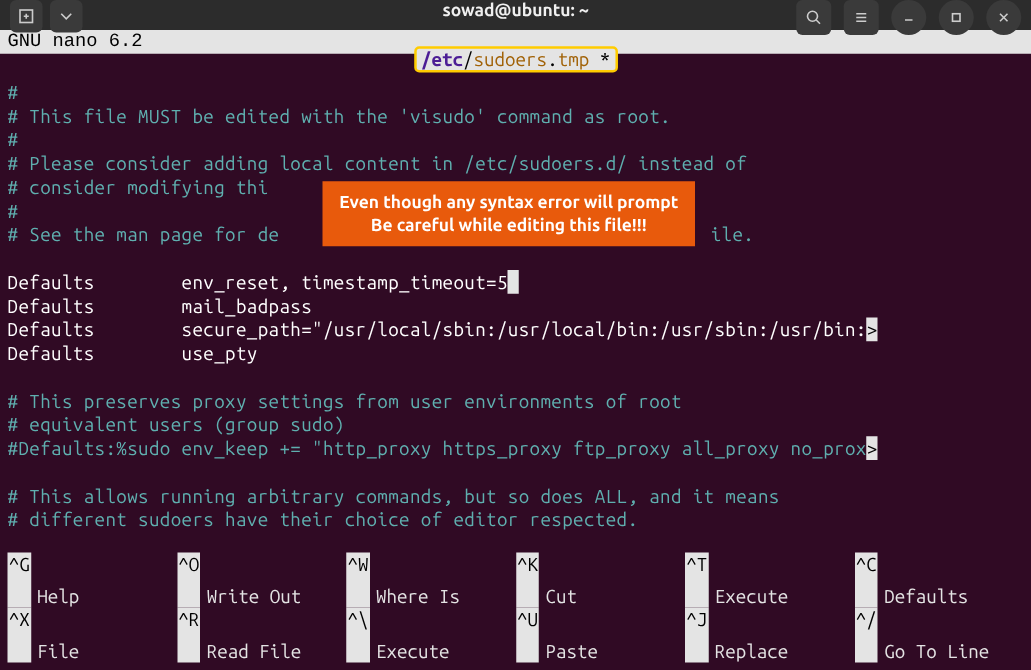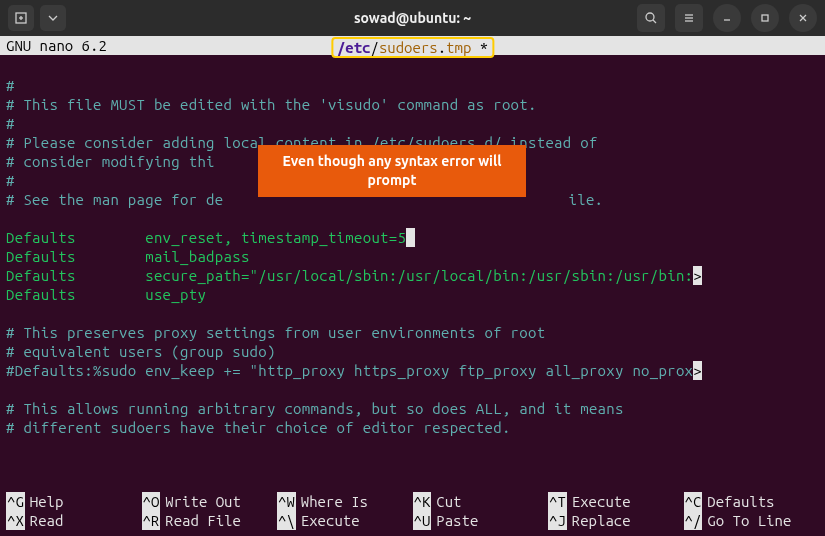--- a/index.html
+++ b/index.html
@@ -6,24 +6,23 @@
     body {
       width: 825px;
       height: 536px;
       background: #300a24;
       font-family: 'Ubuntu Mono', 'DejaVu Sans Mono', monospace;
       font-size: 15px;
       overflow: hidden;
       position: relative;
     }
     .titlebar {
-      height: 36px;
+      height: 24px;
       background: #2c2c2c;
       display: flex;
-      align-items: center;
       padding: 0 8px;
       position: relative;
     }
     .tb-left { display: flex; gap: 6px; }
     .tb-btn {
       width: 26px; height: 26px;
       background: #3a3a3a;
       border-radius: 5px;
       display: flex; align-items: center; justify-content: center;
       color: #ccc;
@@ -49,21 +48,21 @@
     .tb-rbtn.sq { border-radius: 5px; }
     .nano-header {
       background: #e4e4e4;
       color: #000;
       display: flex;
       padding: 1px 6px;
       font-weight: normal;
       height: 19px;
       align-items: center;
     }
-    .nano-app { flex: 0 0 auto; }
+    .nano-app { flex: 0 0 auto; font-family: Liberation Mono, monospace; }
     .nano-file-wrap {
       position: absolute;
       left: 50%;
       transform: translateX(-50%);
       top: 37px;
       display: flex;
     }
     .nano-file {
       border: 2px solid #ffcc00;
       border-radius: 4px;
@@ -75,37 +74,37 @@
     .filepart { color: #a16207; text-align: center; }
     .filestar { color: #000; }
     .editor {
       color: #d7d7d7;
       padding: 2px 6px 0 6px;
       white-space: pre;
       line-height: 19px;
       letter-spacing: 0.3px;
     }
     .cmt { color: #5fafaf; }
-    .plain { color: #22c55e; }
+    .plain { color: #ffffff; }
     .cursor {
       background: #e4e4e4;
       color: #300a24;
       display: inline-block;
       width: 9px;
     }
     .inv {
       background: #e4e4e4;
       color: #000;
       display: inline-block;
     }
     .callout {
       position: absolute;
       top: 145px;
       left: 258px;
-      width: 268px;
+      width: 298px;
       background: #e85a0c;
       color: #fff;
       text-align: center;
       font-family: 'Ubuntu', sans-serif;
       font-size: 14px;
       font-weight: bold;
       padding: 7px 10px;
       line-height: 1.35;
       z-index: 10;
     }
@@ -118,21 +117,21 @@
       line-height: 19px;
     }
     .sc-row { display: flex; }
     .sc-cell { flex: 1; display: flex; }
     .sc-key {
       background: #e4e4e4;
       color: #000;
       padding: 0 1px;
       margin-right: 5px;
     }
-    .sc-label { color: #e4e4e4; }
+    .sc-label { color: #e4e4e4; margin-top: 25px; }
   </style>
 </head>
 <body>
 
 <div class="titlebar">
   <div class="tb-left">
     <div class="tb-btn">
       <svg width="14" height="14" viewBox="0 0 14 14">
           <rect x="2" y="2" width="10" height="10" fill="none" stroke="#ccc" stroke-width="1.3"></rect>
           <line x1="5" y1="7" x2="9" y2="7" stroke="#ccc" stroke-width="1.3"></line>
@@ -206,20 +205,21 @@
 <span class="cmt"># This preserves proxy settings from user environments of root</span>
 <span class="cmt"># equivalent users (group sudo)</span>
 <span class="cmt">#Defaults:%sudo env_keep += "http_proxy https_proxy ftp_proxy all_proxy no_prox</span><span class="inv">&gt;</span>
 <span class="plain"></span>
 <span class="cmt"># This allows running arbitrary commands, but so does ALL, and it means</span>
 <span class="cmt"># different sudoers have their choice of editor respected.</span>
 </div>
 
 <div class="callout">
   <div>Even though any syntax error will prompt</div>
+  <div>Be careful while editing this file!!!</div>
 </div>
 
 <div class="shortcuts">
   <div class="sc-row">
     <div class="sc-cell">
         <span class="sc-key">^G</span>
         <span class="sc-label">Help</span>
       </div>
     <div class="sc-cell">
         <span class="sc-key">^O</span>
@@ -238,21 +238,21 @@
         <span class="sc-label">Execute</span>
       </div>
     <div class="sc-cell">
         <span class="sc-key">^C</span>
         <span class="sc-label">Defaults</span>
       </div>
   </div>
   <div class="sc-row">
     <div class="sc-cell">
         <span class="sc-key">^X</span>
-        <span class="sc-label">Read</span>
+        <span class="sc-label">File</span>
       </div>
     <div class="sc-cell">
         <span class="sc-key">^R</span>
         <span class="sc-label">Read File</span>
       </div>
     <div class="sc-cell">
         <span class="sc-key">^\</span>
         <span class="sc-label">Execute</span>
       </div>
     <div class="sc-cell">

